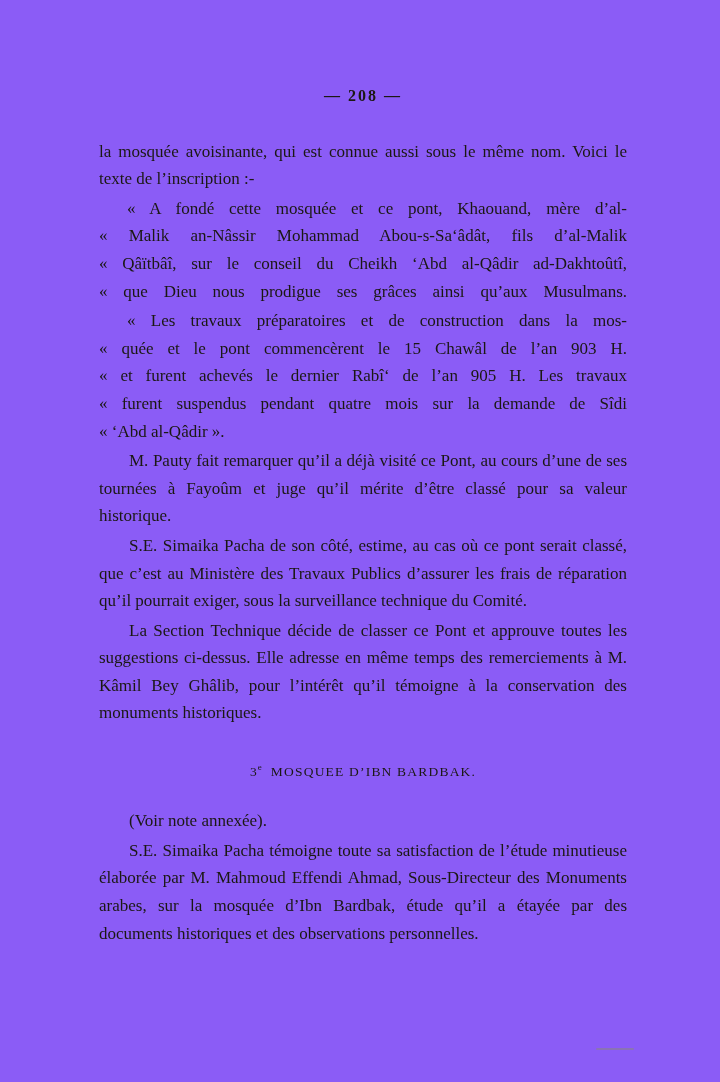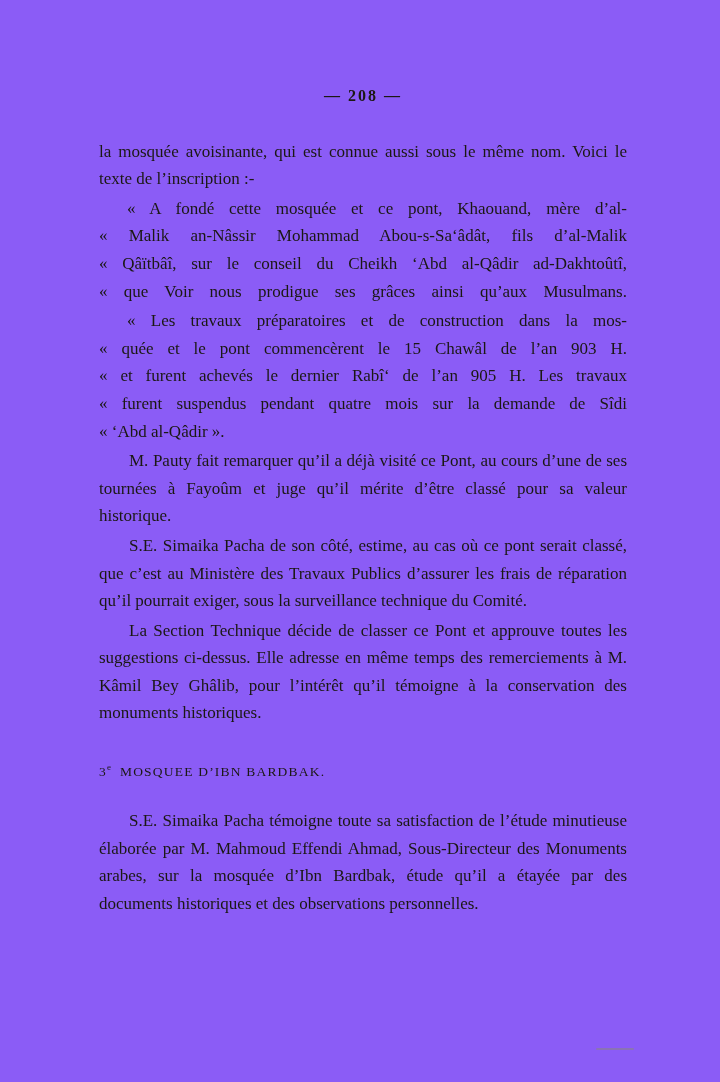--- a/index.html
+++ b/index.html
@@ -41,20 +41,21 @@
   }
   .noindent { text-indent: 0; margin-top: 28px; }
   .quote { margin: 2px 0; }
   .qline {
     text-align: justify;
     text-align-last: justify;
   }
   .qline.first { text-indent: 28px; }
   .qline.qlast { text-align-last: left; }
   .section-heading {
+    text-align: center;
     font-size: 13.5px;
     letter-spacing: 1.2px;
     margin-top: 27px;
     margin-bottom: 22px;
     white-space: nowrap;
   }
   .section-heading .sup {
     font-size: 9px;
     vertical-align: super;
     letter-spacing: 0;
@@ -78,21 +79,21 @@
   <div class="text-block">
 
     <div class="page-number">— 208 —</div>
 
     <p class="para noindent">la mosquée avoisinante, qui est connue aussi sous le même nom. Voici le texte de l’inscription :-</p>
 
     <div class="quote">
       <div class="qline first">« A fondé cette mosquée et ce pont, Khaouand, mère d’al-</div>
       <div class="qline">« Malik an-Nâssir Mohammad Abou-s-Sa‘âdât, fils d’al-Malik</div>
       <div class="qline">« Qâïtbâî, sur le conseil du Cheikh ‘Abd al-Qâdir ad-Dakhtoûtî,</div>
-      <div class="qline">« que Voir nous prodigue ses grâces ainsi qu’aux Musulmans.</div>
+      <div class="qline">« que Dieu nous prodigue ses grâces ainsi qu’aux Musulmans.</div>
     </div>
 
     <div class="quote">
       <div class="qline first">« Les travaux préparatoires et de construction dans la mos-</div>
       <div class="qline">« quée et le pont commencèrent le 15 Chawâl de l’an 903 H.</div>
       <div class="qline">« et furent achevés le dernier Rabî‘ de l’an 905 H. Les travaux</div>
       <div class="qline">« furent suspendus pendant quatre mois sur la demande de Sîdi</div>
       <div class="qline qlast">« ‘Abd al-Qâdir ».</div>
     </div>
 
@@ -100,19 +101,20 @@
 
 
     <p class="para">S.E. Simaika Pacha de son côté, estime, au cas où ce pont serait classé, que c’est au Ministère des Travaux Publics d’assurer les frais de réparation qu’il pourrait exiger, sous la surveillance technique du Comité.</p>
 
     <p class="para">La Section Technique décide de classer ce Pont et approuve toutes les suggestions ci-dessus. Elle adresse en même temps des remerciements à M. Kâmil Bey Ghâlib, pour l’intérêt qu’il témoigne à la conservation des monuments historiques.</p>
 
     <div class="section-heading">
       <span>3</span><span class="sup">e</span><span class="title">MOSQUEE D’IBN BARDBAK.</span>
     </div>
 
+    <p class="para">(Voir note annexée).</p>
 
     <p class="para">S.E. Simaika Pacha témoigne toute sa satisfaction de l’étude minutieuse élaborée par M. Mahmoud Effendi Ahmad, Sous-Directeur des Monuments arabes, sur la mosquée d’Ibn Bardbak, étude qu’il a étayée par des documents historiques et des observations personnelles.</p>
 
   </div>
 
   <div class="artifact"></div>
 </div>
 
 </body></html>

